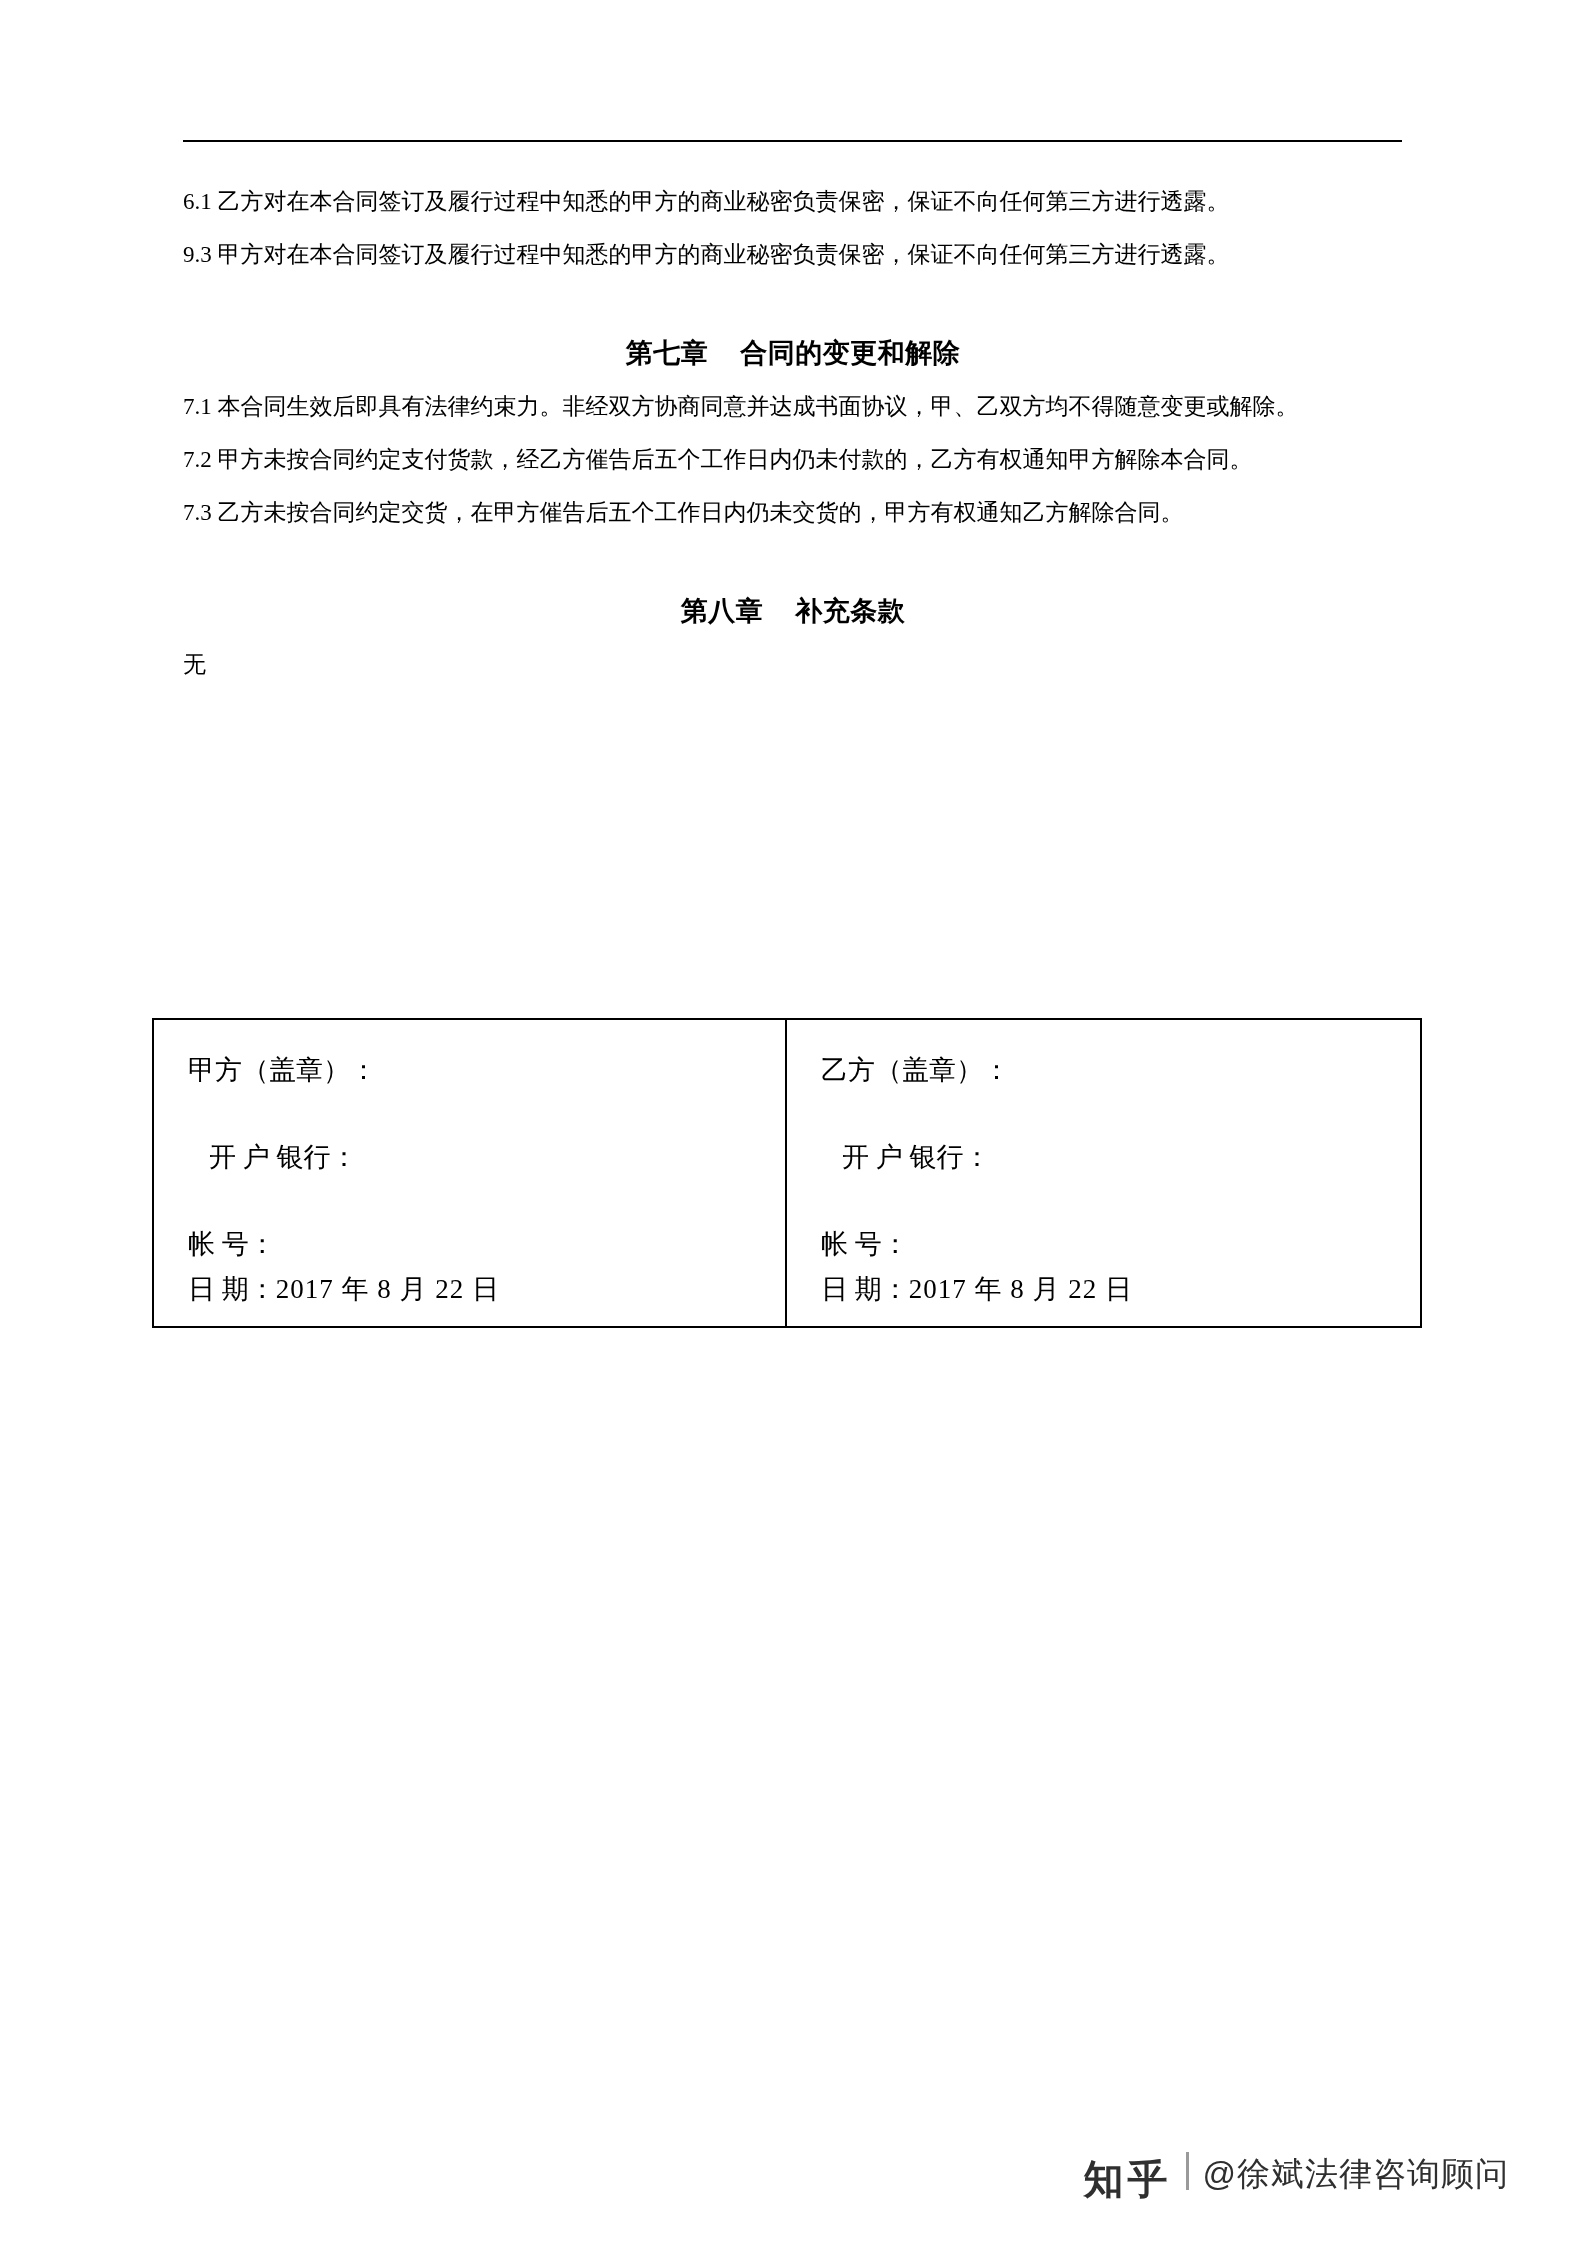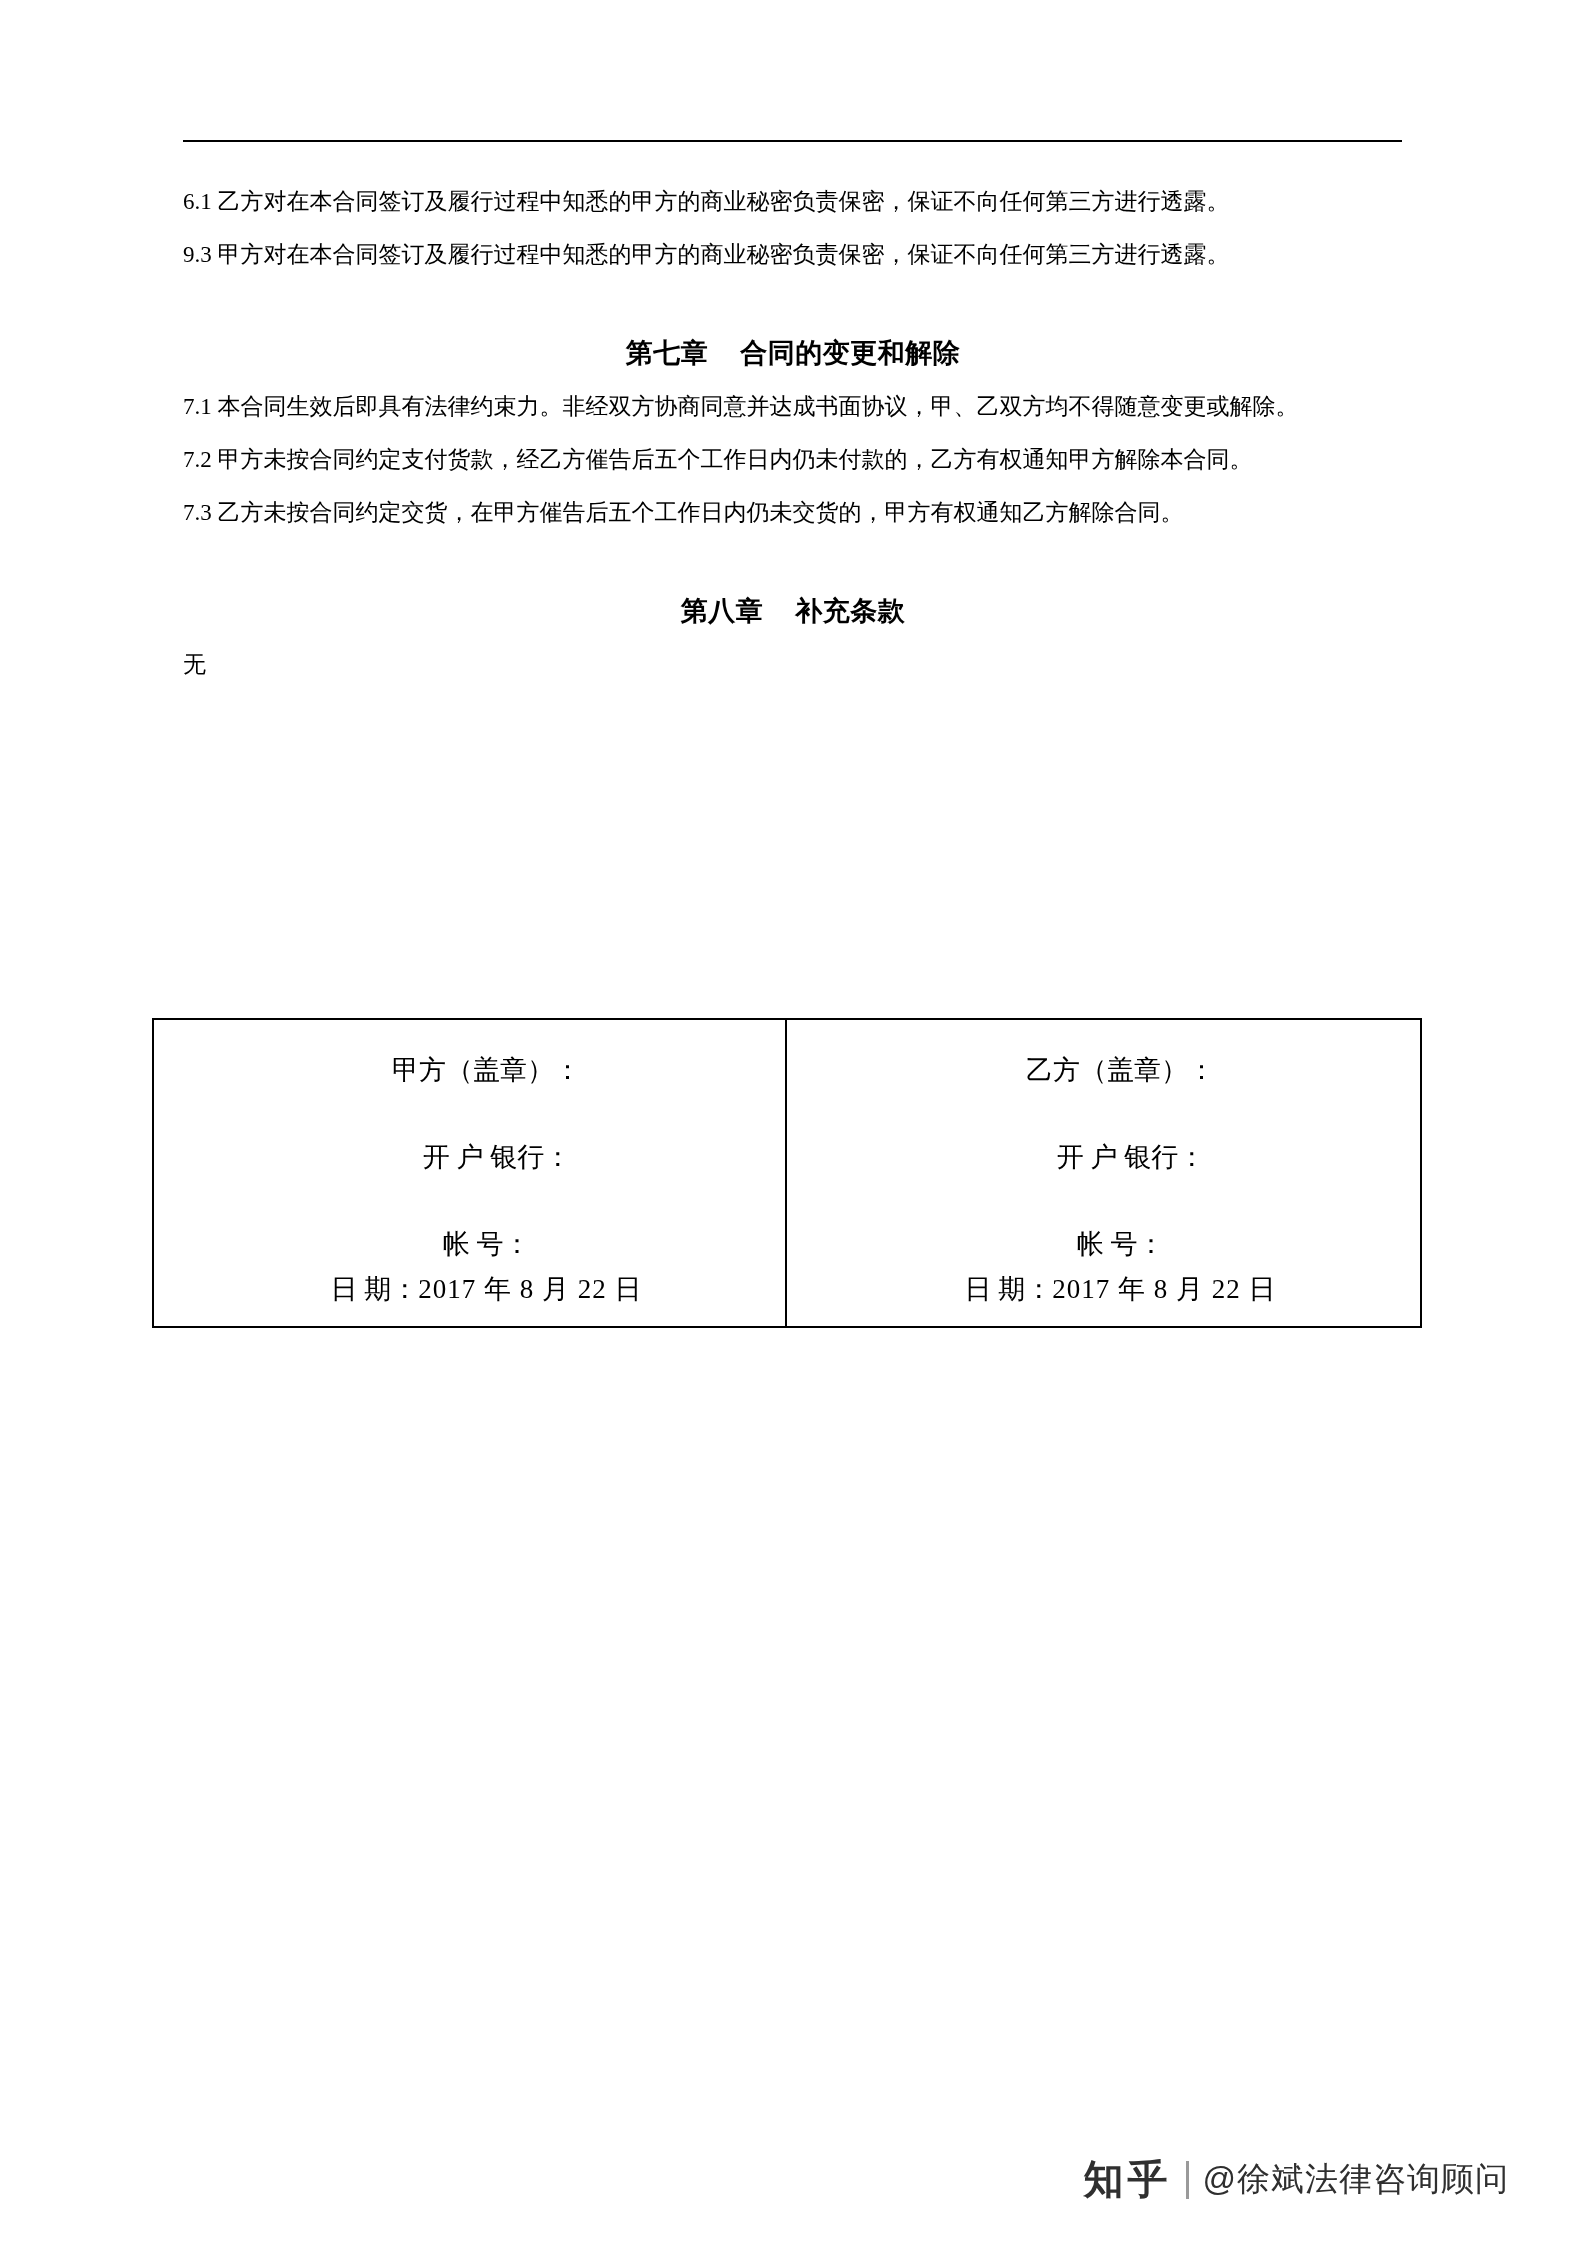--- a/index.html
+++ b/index.html
@@ -67,21 +67,20 @@
   
   .sig-table {
     position: absolute;
     left: 152px;
     top: 1018px;
     width: 1270px;
     height: 310px;
     border: 2px solid #000;
     box-sizing: border-box;
     display: flex;
-    text-align: center;
   }
   .sig-cell {
     flex: 1 1 50%;
     box-sizing: border-box;
     padding: 30px 0 0 34px;
     position: relative;
   }
   .sig-cell.left {
     border-right: 2px solid #000;
   }
@@ -103,21 +102,20 @@
     text-align: center;
     font-size: 25px;
     letter-spacing: 2px;
   }
 
   .watermark {
     position: absolute;
     right: 78px;
     top: 2152px;
     display: flex;
-    align-items: center;
     gap: 14px;
   }
   .wm-logo {
     font-size: 40px;
     font-weight: bold;
     color: #2f2f2f;
     letter-spacing: 4px;
     font-family: "Liberation Sans", sans-serif;
   }
   .wm-sep {

